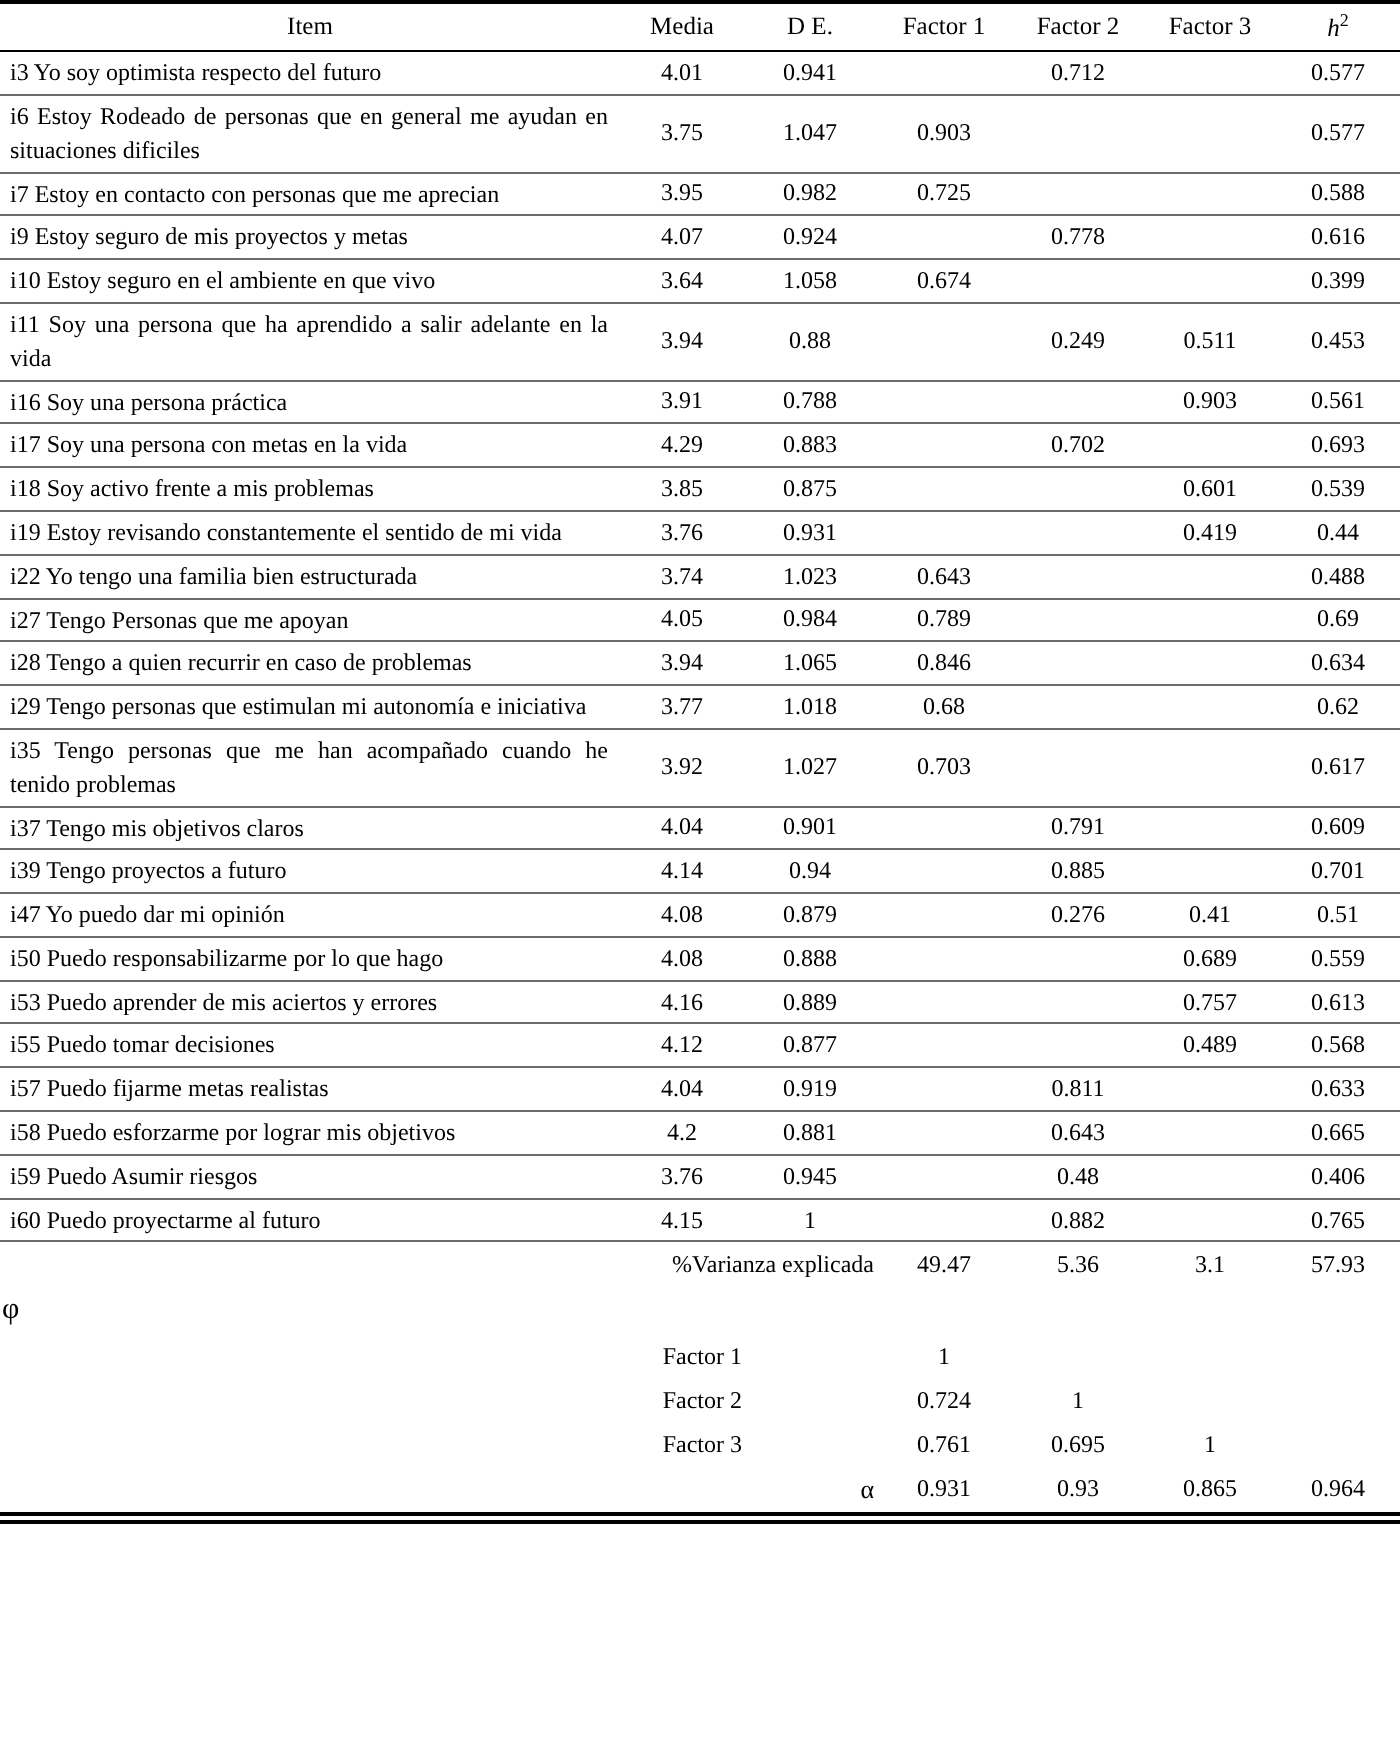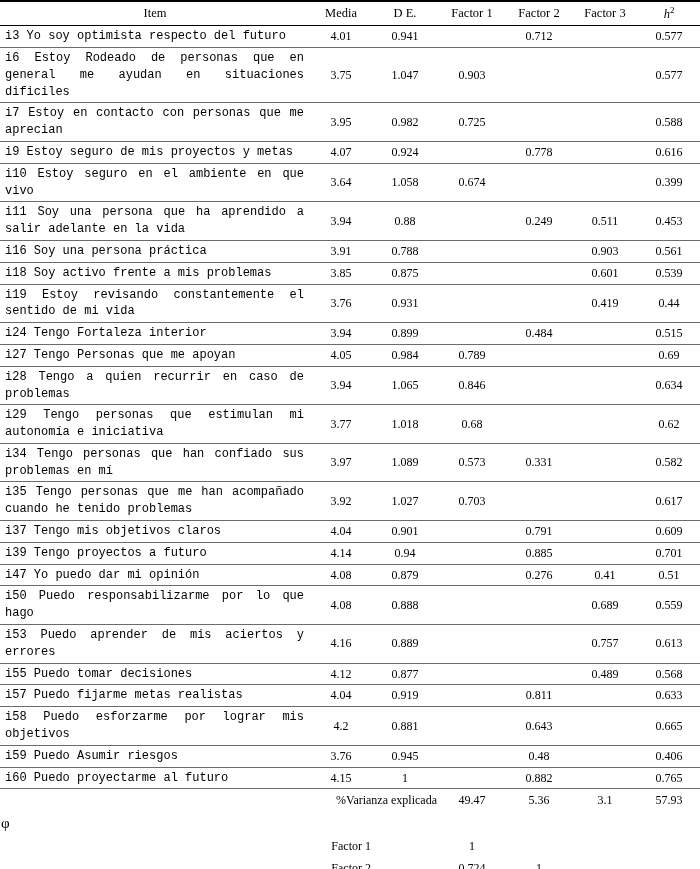--- a/index.html
+++ b/index.html
@@ -23,21 +23,20 @@
   thead th i{font-style:italic}
   sup{font-size:9px;vertical-align:super}
   #items-body td{
     border-bottom:1px solid #6b6b6b;
     vertical-align:middle;
   }
   .c-item{
     text-align:justify;
     padding:2px 6px 2px 5px;
     line-height:1.4;
-    font-family:Liberation Mono, monospace;
   }
   .c-num{text-align:center;padding:2px 1px}
   #footer-body td{padding:3.5px 1px;vertical-align:middle}
   .f-center{text-align:right}
   .f-left{text-align:left;padding-left:3px}
   tr[data-name="footer-row-phi"] .f-label{font-size:15px;padding:1px 4px 4px 4px}
   tr[data-name="footer-row-stat"] .f-label{font-size:13px}
 </style>
 </head>
 <body data-name="page">
@@ -121,45 +120,54 @@
       <tr data-name="item-row">
         <td class="c-item" data-name="item-label">i16 Soy una persona práctica</td>
         <td class="c-num" data-name="cell-media">3.91</td>
         <td class="c-num" data-name="cell-de">0.788</td>
         <td class="c-num" data-name="cell-f1"></td>
         <td class="c-num" data-name="cell-f2"></td>
         <td class="c-num" data-name="cell-f3">0.903</td>
         <td class="c-num" data-name="cell-h2">0.561</td>
       </tr>
       <tr data-name="item-row">
+        <td class="c-item" data-name="item-label">i17 Soy una persona con metas en la vida</td>
+        <td class="c-num" data-name="cell-media">4.29</td>
+        <td class="c-num" data-name="cell-de">0.883</td>
+        <td class="c-num" data-name="cell-f1"></td>
+        <td class="c-num" data-name="cell-f2">0.702</td>
+        <td class="c-num" data-name="cell-f3"></td>
+        <td class="c-num" data-name="cell-h2">0.693</td>
+      </tr>
+      <tr data-name="item-row">
         <td class="c-item" data-name="item-label">i18 Soy activo frente a mis problemas</td>
         <td class="c-num" data-name="cell-media">3.85</td>
         <td class="c-num" data-name="cell-de">0.875</td>
         <td class="c-num" data-name="cell-f1"></td>
         <td class="c-num" data-name="cell-f2"></td>
         <td class="c-num" data-name="cell-f3">0.601</td>
         <td class="c-num" data-name="cell-h2">0.539</td>
       </tr>
       <tr data-name="item-row">
         <td class="c-item" data-name="item-label">i19 Estoy revisando constantemente el sentido de mi vida</td>
         <td class="c-num" data-name="cell-media">3.76</td>
         <td class="c-num" data-name="cell-de">0.931</td>
         <td class="c-num" data-name="cell-f1"></td>
         <td class="c-num" data-name="cell-f2"></td>
         <td class="c-num" data-name="cell-f3">0.419</td>
         <td class="c-num" data-name="cell-h2">0.44</td>
       </tr>
       <tr data-name="item-row">
-        <td class="c-item" data-name="item-label">i24 Tengo Fortaleza interior</td>
-        <td class="c-num" data-name="cell-media">3.94</td>
-        <td class="c-num" data-name="cell-de">0.899</td>
-        <td class="c-num" data-name="cell-f1"></td>
-        <td class="c-num" data-name="cell-f2">0.484</td>
-        <td class="c-num" data-name="cell-f3"></td>
-        <td class="c-num" data-name="cell-h2">0.515</td>
+        <td class="c-item" data-name="item-label">i22 Yo tengo una familia bien estructurada</td>
+        <td class="c-num" data-name="cell-media">3.74</td>
+        <td class="c-num" data-name="cell-de">1.023</td>
+        <td class="c-num" data-name="cell-f1">0.643</td>
+        <td class="c-num" data-name="cell-f2"></td>
+        <td class="c-num" data-name="cell-f3"></td>
+        <td class="c-num" data-name="cell-h2">0.488</td>
       </tr>
       <tr data-name="item-row">
         <td class="c-item" data-name="item-label">i27 Tengo Personas que me apoyan</td>
         <td class="c-num" data-name="cell-media">4.05</td>
         <td class="c-num" data-name="cell-de">0.984</td>
         <td class="c-num" data-name="cell-f1">0.789</td>
         <td class="c-num" data-name="cell-f2"></td>
         <td class="c-num" data-name="cell-f3"></td>
         <td class="c-num" data-name="cell-h2">0.69</td>
       </tr>
@@ -173,29 +181,20 @@
         <td class="c-num" data-name="cell-h2">0.634</td>
       </tr>
       <tr data-name="item-row">
         <td class="c-item" data-name="item-label">i29 Tengo personas que estimulan mi autonomía e iniciativa</td>
         <td class="c-num" data-name="cell-media">3.77</td>
         <td class="c-num" data-name="cell-de">1.018</td>
         <td class="c-num" data-name="cell-f1">0.68</td>
         <td class="c-num" data-name="cell-f2"></td>
         <td class="c-num" data-name="cell-f3"></td>
         <td class="c-num" data-name="cell-h2">0.62</td>
-      </tr>
-      <tr data-name="item-row">
-        <td class="c-item" data-name="item-label">i34 Tengo personas que han confiado sus problemas en mí</td>
-        <td class="c-num" data-name="cell-media">3.97</td>
-        <td class="c-num" data-name="cell-de">1.089</td>
-        <td class="c-num" data-name="cell-f1">0.573</td>
-        <td class="c-num" data-name="cell-f2">0.331</td>
-        <td class="c-num" data-name="cell-f3"></td>
-        <td class="c-num" data-name="cell-h2">0.582</td>
       </tr>
       <tr data-name="item-row">
         <td class="c-item" data-name="item-label">i35 Tengo personas que me han acompañado cuando he tenido problemas</td>
         <td class="c-num" data-name="cell-media">3.92</td>
         <td class="c-num" data-name="cell-de">1.027</td>
         <td class="c-num" data-name="cell-f1">0.703</td>
         <td class="c-num" data-name="cell-f2"></td>
         <td class="c-num" data-name="cell-f3"></td>
         <td class="c-num" data-name="cell-h2">0.617</td>
       </tr>

